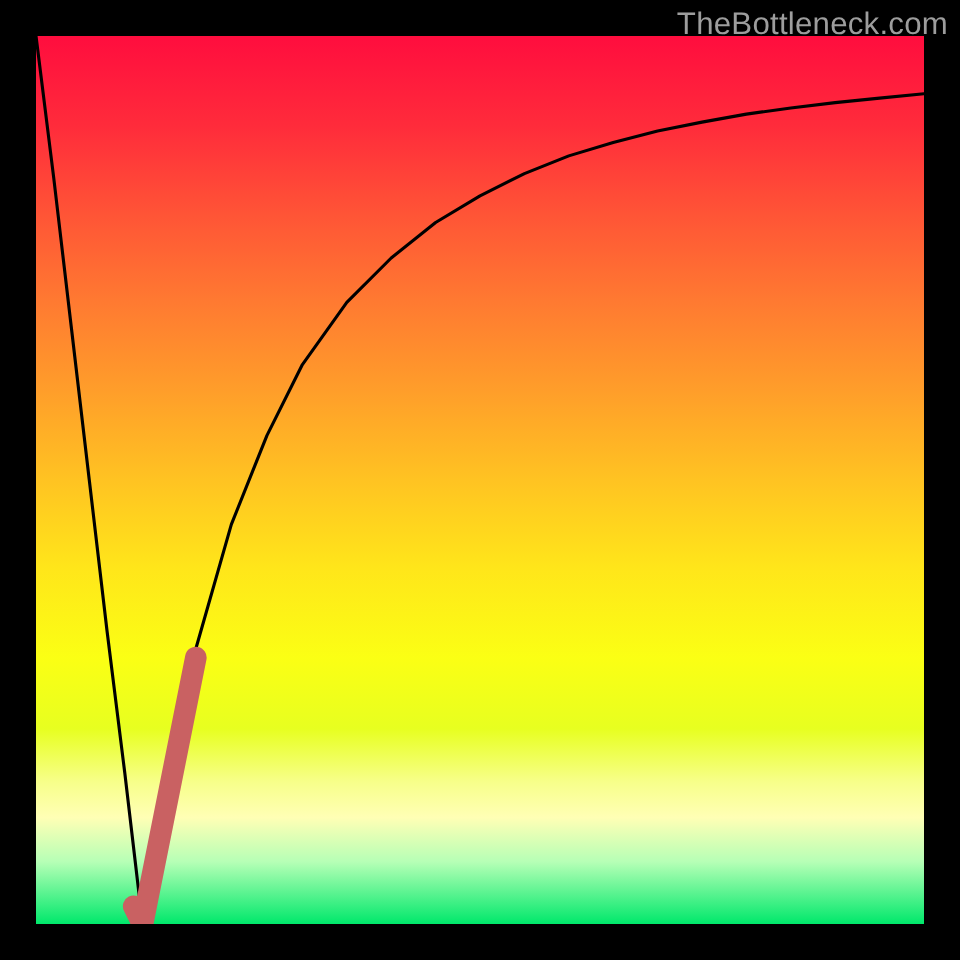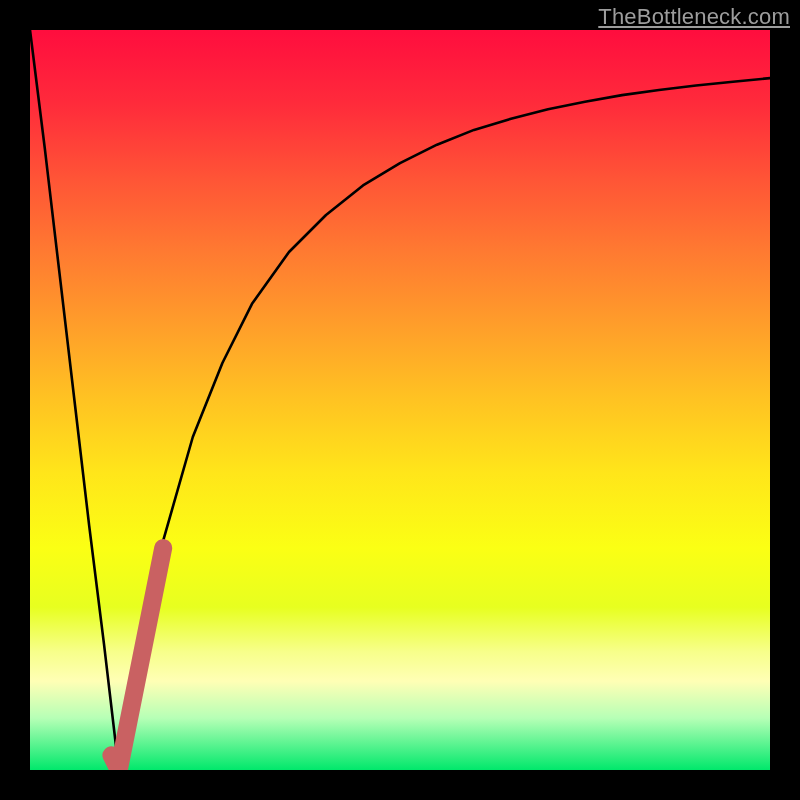--- a/index.html
+++ b/index.html
@@ -47,24 +47,23 @@
     top: 0;
     left: 0;
     width: 740px;
     height: 740px;
   }
   .watermark {
     position: absolute;
     top: 4px;
     right: 10px;
     color: #9d9d9d;
-    font-size: 22px;
+    font-size: 26px;
     letter-spacing: 0.2px;
     font-weight: 400;
-    text-decoration: underline;
   }
 </style>
 </head>
 <body>
 
 <div class="frame">
   <div class="plot">
     <svg class="curves" viewBox="0 0 740 740" preserveAspectRatio="none">
       <polyline id="left-curve" fill="none" stroke="#000000" stroke-width="2.6" stroke-linecap="round" stroke-linejoin="round" points="0.00,0.00 14.80,118.40 29.60,244.20 44.40,370.00 59.20,495.80 74.00,614.20 88.80,740.00"></polyline>
       <polyline id="right-curve" fill="none" stroke="#000000" stroke-width="2.6" stroke-linecap="round" stroke-linejoin="round" points="88.80,740.00 103.60,651.20 118.40,577.20 133.20,510.60 162.80,407.00 192.40,333.00 222.00,273.80 259.00,222.00 296.00,185.00 333.00,155.40 370.00,133.20 407.00,114.70 444.00,99.90 481.00,88.80 518.00,79.18 555.00,71.78 592.00,65.12 629.00,59.94 666.00,55.50 703.00,51.80 740.00,48.10"></polyline>

